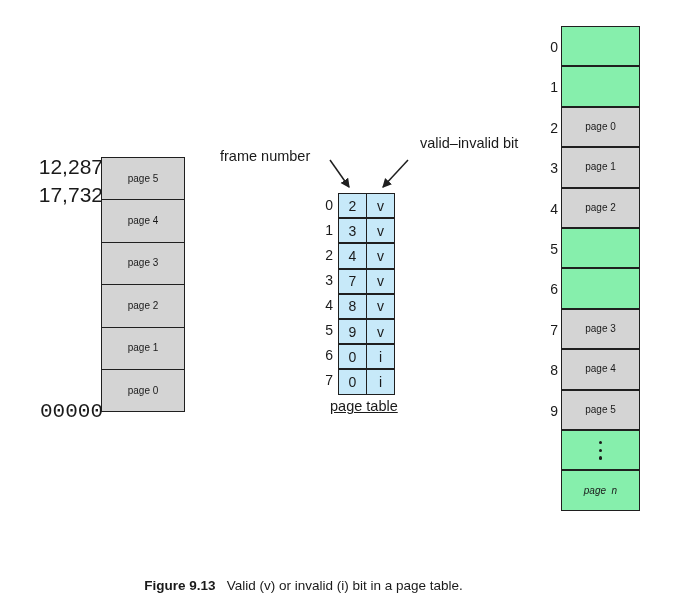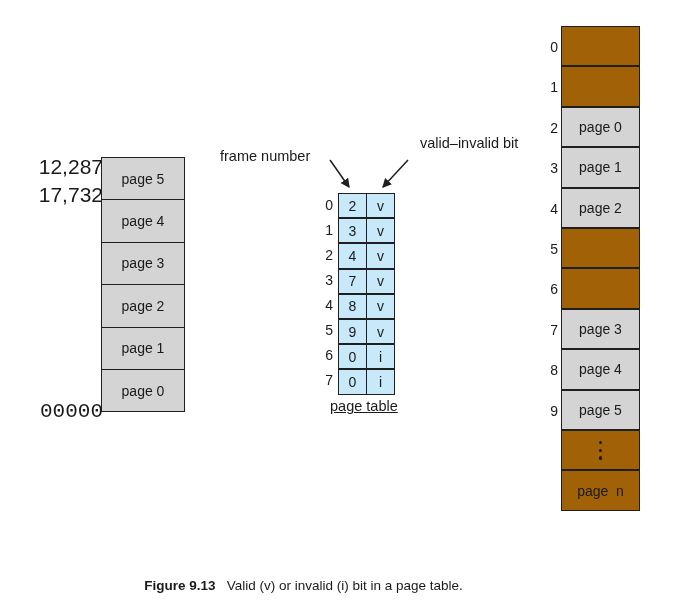--- a/index.html
+++ b/index.html
@@ -22,26 +22,26 @@
   }
 
   
   .cell {
     position: absolute;
     box-sizing: border-box;
     border: 1.4px solid #1f1f1f;
     display: flex;
     align-items: center;
     justify-content: center;
-    font-size: 14px;
+    font-size: 10px;
     line-height: 1;
     white-space: pre;
   }
   .cell.gray { background: #d4d4d4; }
-  .cell.blue { background: #a16207; }
+  .cell.blue { background: #86efac; font-style: italic; }
 
   
 
   
   #logical-memory .cell { left: 101px; width: 84px; height: 43.4px; }
 
   .addr-label {
     position: absolute;
     font-size: 21px;
     line-height: 1;

